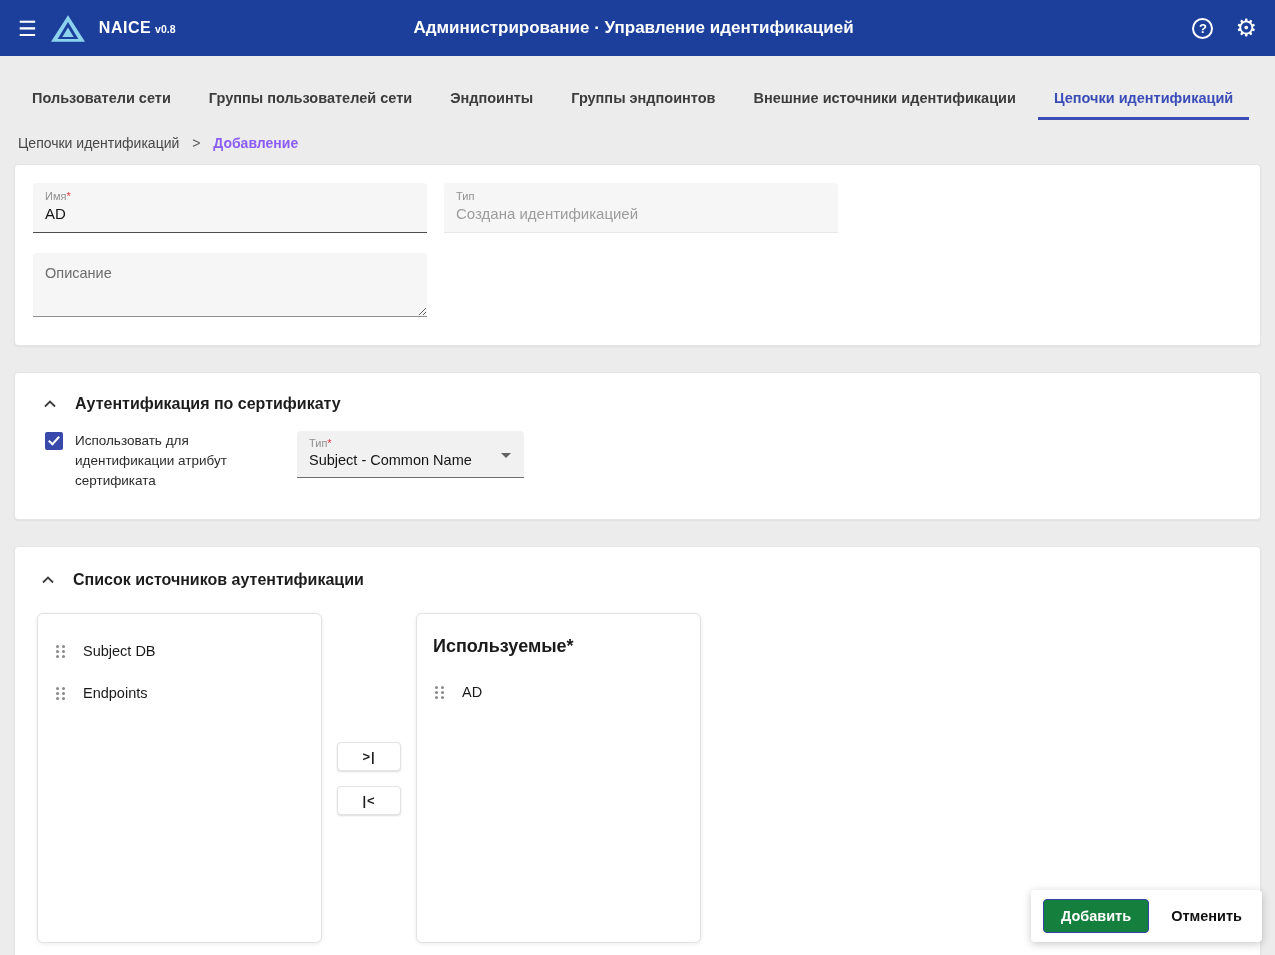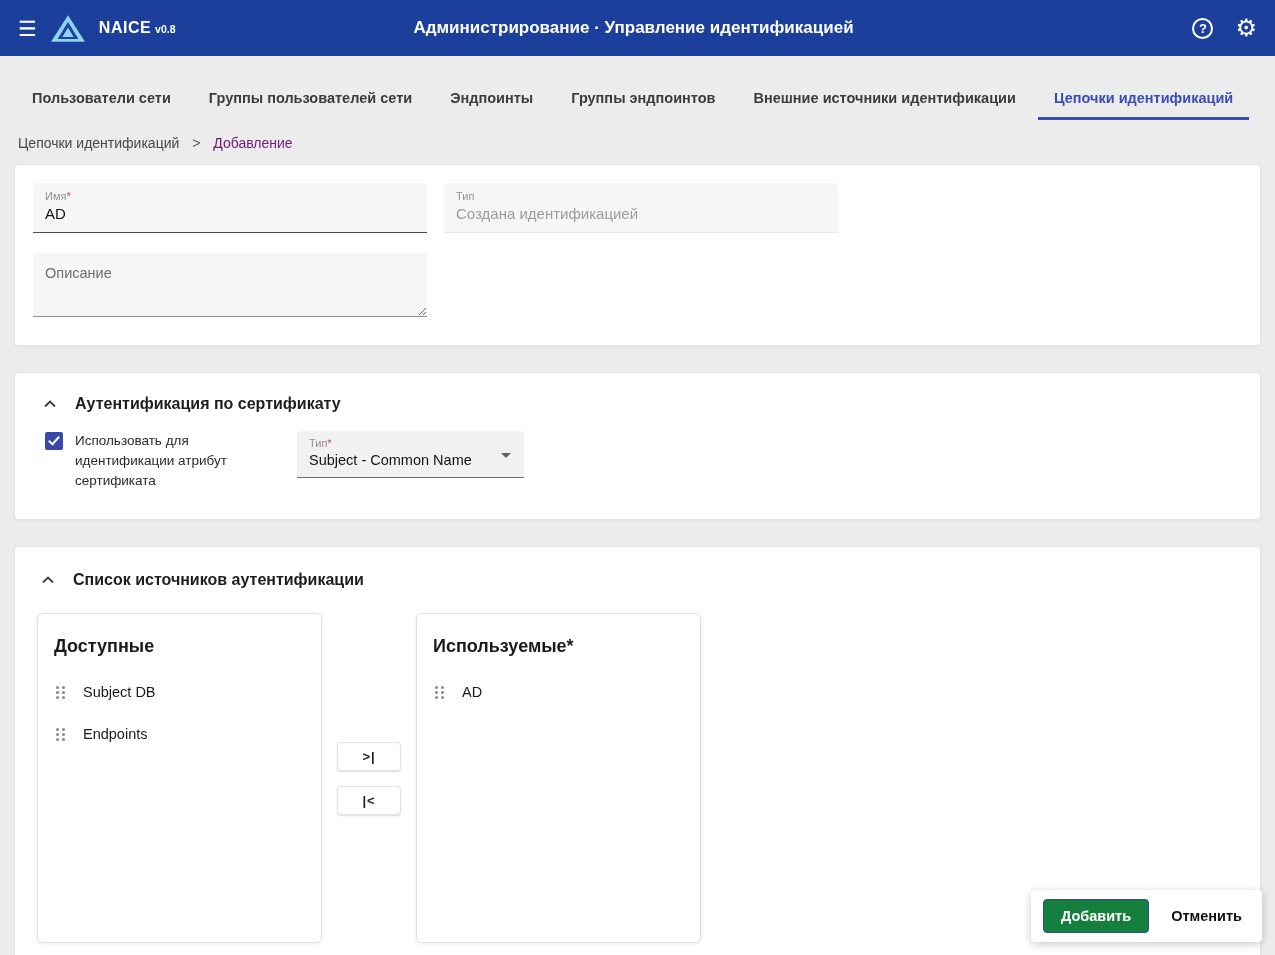--- a/index.html
+++ b/index.html
@@ -22,21 +22,21 @@
 
   
   .tabs{display:flex;gap:6px;padding:26px 16px 0;}
   .tab{padding:8px 16px 11px;font-size:14.5px;font-weight:600;color:#3c3c3c;border-bottom:3px solid transparent;cursor:pointer;white-space:nowrap;}
   .tab.active{color:#3a4db7;border-bottom-color:#3a4db7;}
 
   
   .breadcrumb{padding:15px 18px 13px;font-size:14px;color:#474747;}
   .crumb-parent{cursor:pointer;}
   .crumb-sep{margin:0 9px;color:#5a5a5a;}
-  .crumb-current{color:#701a75;}
+  .crumb-current{color:#8b5cf6;font-weight:bold;}
 
   
   main{padding:0 14px;}
   .card{background:#fff;border:1px solid #e5e5e5;border-radius:4px;margin-bottom:26px;box-shadow:0 1px 2px rgba(0,0,0,.05);}
 
   #card-basic{padding:18px 18px 28px;}
   .fields-row{display:flex;gap:17px;}
   .tfield{width:394px;background:#f6f6f6;border-radius:4px 4px 0 0;padding:7px 12px 9px;cursor:text;}
   .tfield .lab{font-size:11px;color:#909090;}
   .tfield .val{font-size:15px;margin-top:3px;color:#141414;min-height:18px;}
@@ -160,21 +160,20 @@
       <span class="chev">
         <svg width="12" height="8" viewBox="0 0 12 8">
             <polyline points="1,6.5 6,1.5 11,6.5" fill="none" stroke="#3c3c3c" stroke-width="1.8"></polyline>
           </svg>
       </span>
       <span class="sec-title">Список источников аутентификации</span>
     </div>
 
     <div class="lists">
       <div class="listbox">
-        <div class="ltitle">Доступные</div>
         <div class="litem">
           <span class="drag-icon"></span>
           <span>Subject DB</span>
         </div>
         <div class="litem">
           <span class="drag-icon"></span>
           <span>Endpoints</span>
         </div>
       </div>
 

